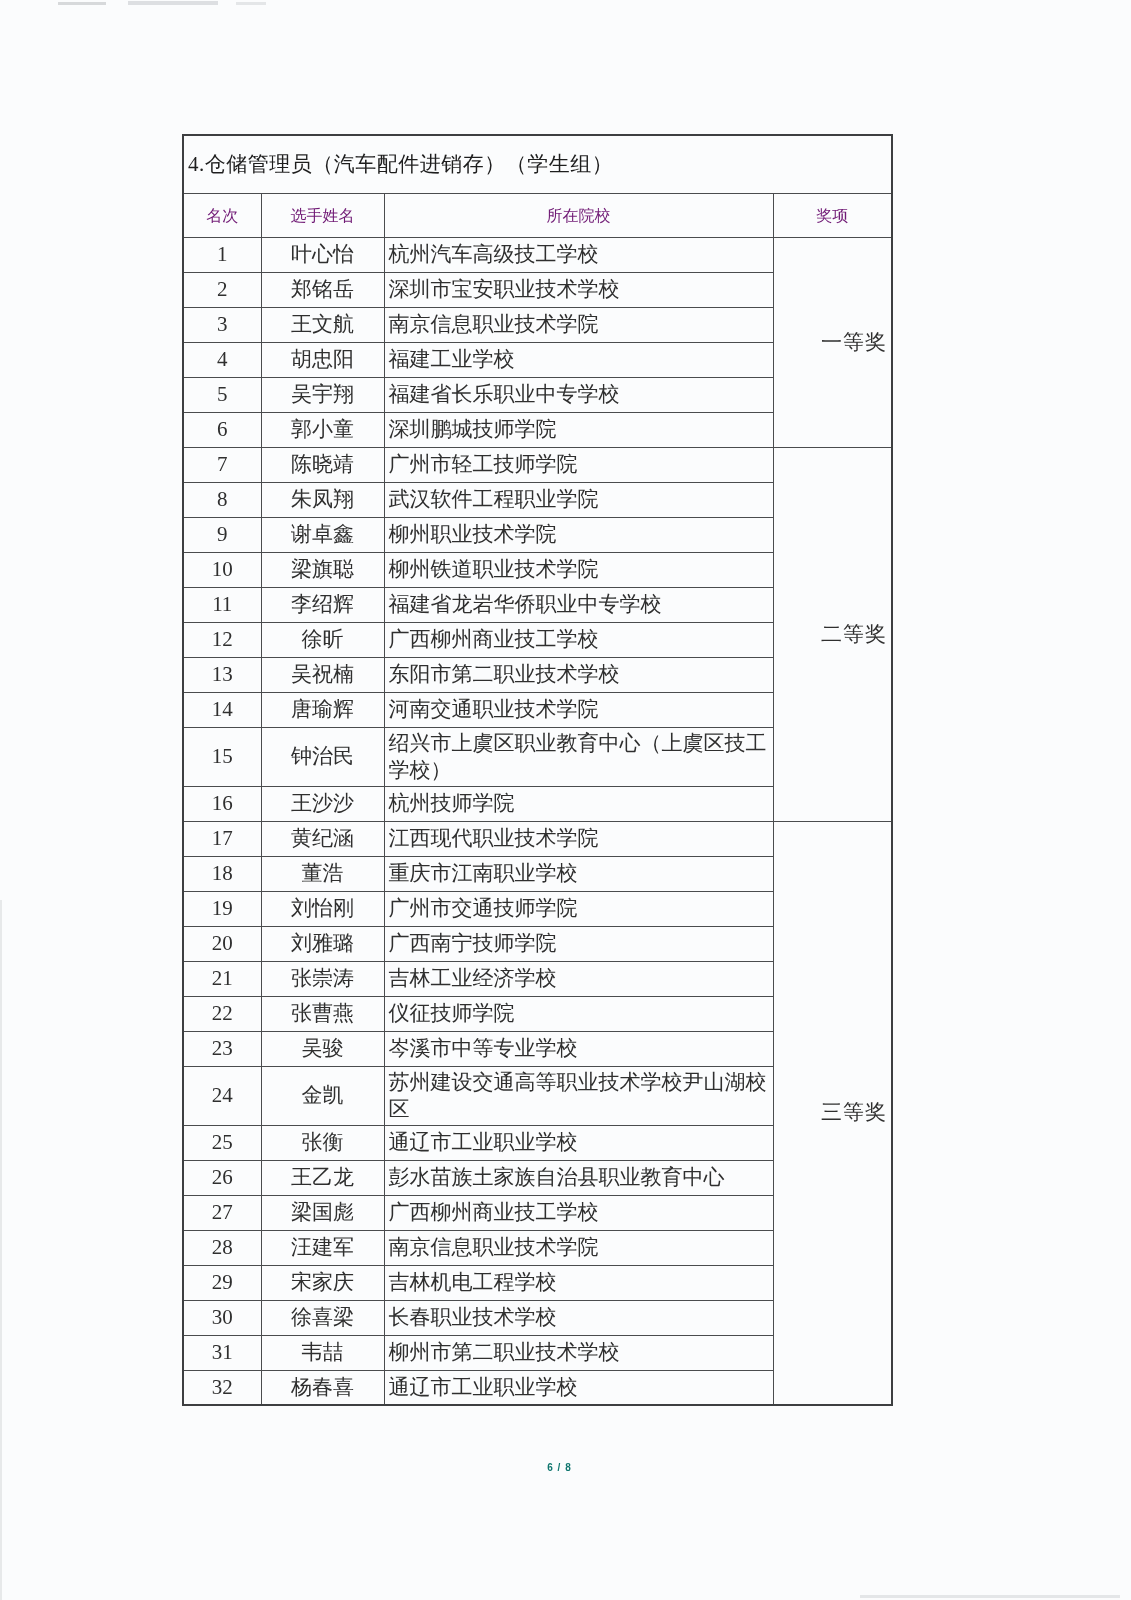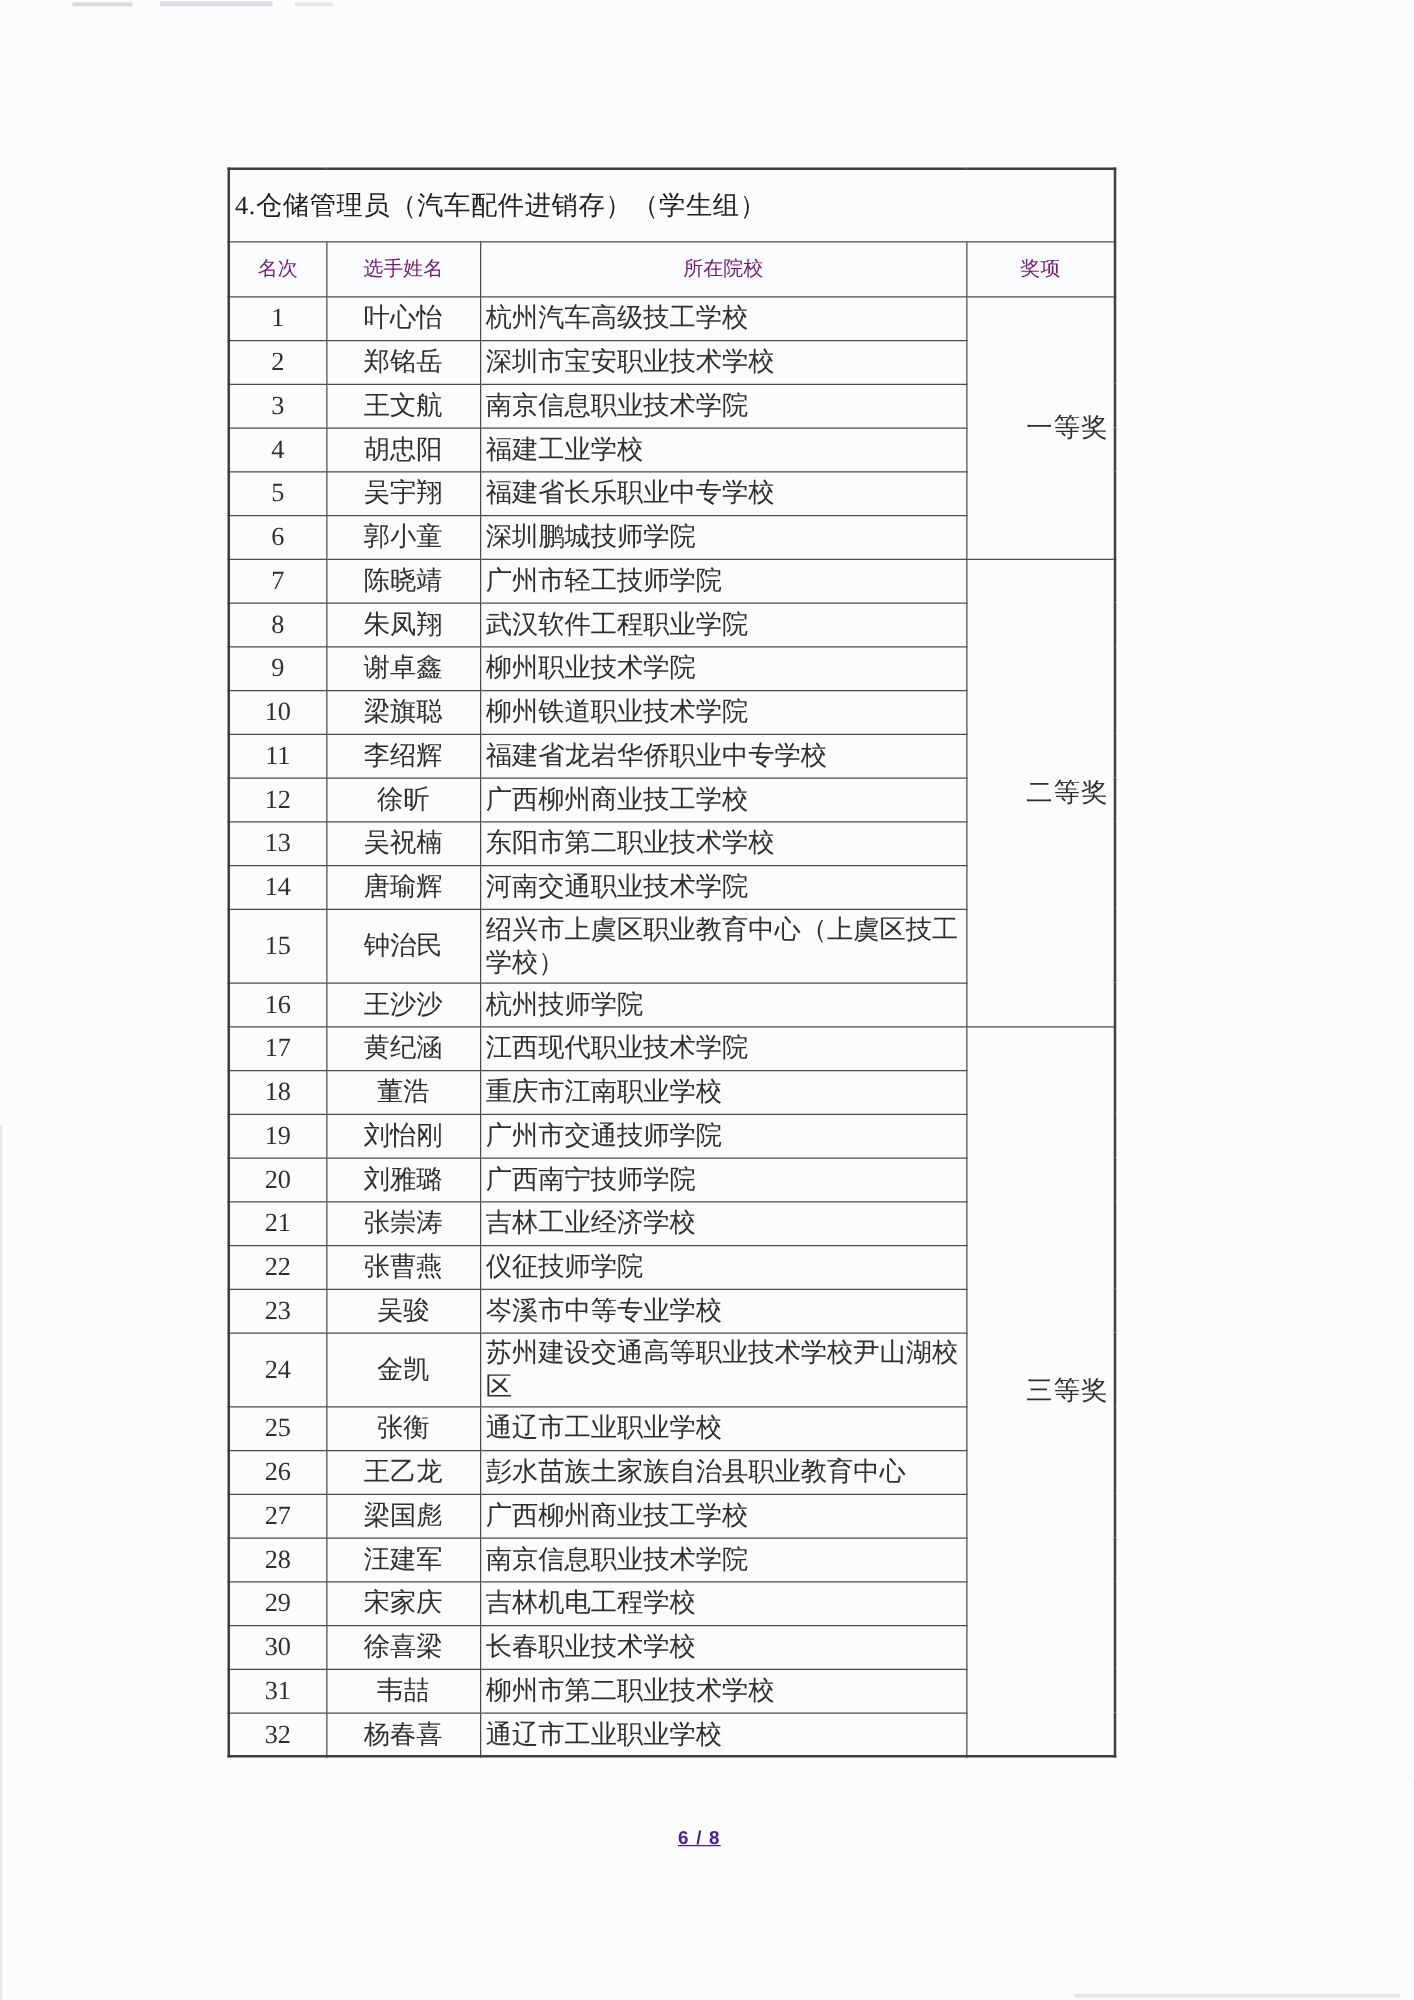--- a/index.html
+++ b/index.html
@@ -67,24 +67,23 @@
   td.award-cell { text-align: right; font-size: 22px; letter-spacing: 1px; }
 
   .page-number {
     position: absolute;
     left: 0;
     right: 12px;
     top: 1462px;
     text-align: center;
     font-family: "Liberation Sans", sans-serif;
     font-weight: bold;
-    font-size: 15px;
-    color: #4c1d95;
+    font-size: 10px;
+    color: #0f766e;
     letter-spacing: 1px;
-    text-decoration: underline;
   }
 </style>
 </head>
 <body>
 
 <div class="page">
 
   <div class="scan-mark m1"></div>
   <div class="scan-mark m2"></div>
   <div class="scan-mark m3"></div>

